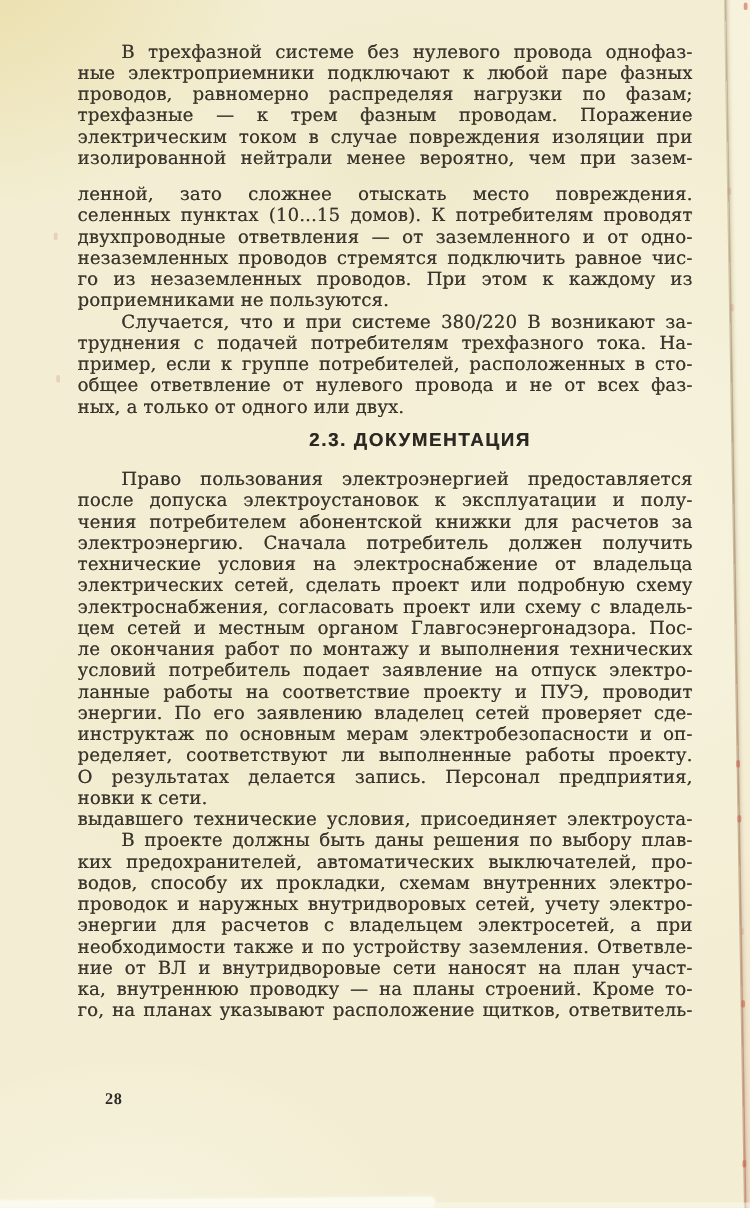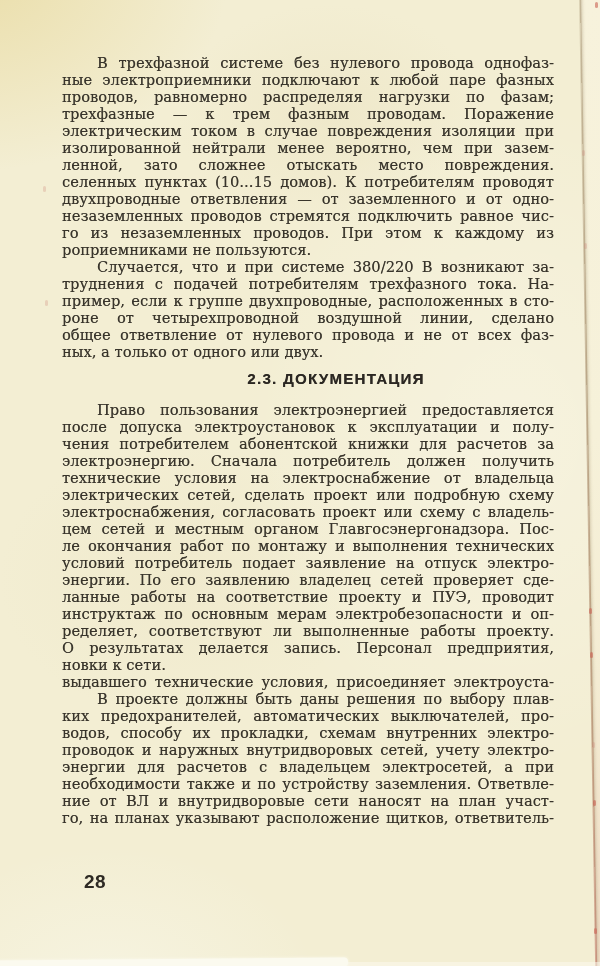--- a/index.html
+++ b/index.html
@@ -16,21 +16,21 @@
       radial-gradient(300px 200px at 18% 102%, rgba(250,250,240,0.45), rgba(250,250,240,0) 70%),
       radial-gradient(420px 520px at 85% 45%, rgba(255,255,252,0.28), rgba(255,255,252,0) 65%),
       radial-gradient(220px 160px at 55% 12%, rgba(220,205,160,0.18), rgba(220,205,160,0) 70%),
       radial-gradient(260px 200px at 30% 60%, rgba(223,210,168,0.14), rgba(223,210,168,0) 70%);
     font-family: "DejaVu Serif", "Liberation Serif", serif;
   }
 
   .textblock {
     position: absolute;
     left: 62px;
-    top: 55px;
+    top: 34px;
     width: 492px;
     color: #38342b;
     font-size: 14.5px;
     line-height: 17px;
     text-shadow: 0.25px 0 0 rgba(56,52,43,0.65);
   }
 
   .line {
     height: 17px;
     text-align: justify;
@@ -52,23 +52,23 @@
     position: relative;
     left: 28px;
     margin: 8px 0 14px 0;
     text-shadow: 0.3px 0 0 rgba(43,39,34,0.7);
   }
 
   .pagenum {
     position: absolute;
     left: 84px;
     top: 871px;
-    font-family: Liberation Sans, sans-serif;
+    font-family: Liberation Serif, serif;
     font-weight: bold;
-    font-size: 19px;
+    font-size: 13px;
     color: #2e2a24;
     letter-spacing: 0.5px;
   }
 
   
   .edge-strip {
     position: absolute;
     left: 580px;
     top: -8px;
     width: 46px;
@@ -130,59 +130,59 @@
 <div class="page">
 
   <div class="textblock">
     <div id="before">
         <div class="line indent">В трехфазной системе без нулевого провода однофаз-</div>
         <div class="line">ные электроприемники подключают к любой паре фазных</div>
         <div class="line">проводов, равномерно распределяя нагрузки по фазам;</div>
         <div class="line">трехфазные — к трем фазным проводам. Поражение</div>
         <div class="line">электрическим током в случае повреждения изоляции при</div>
         <div class="line">изолированной нейтрали менее вероятно, чем при зазем-</div>
-        <div class="line" style="text-align-last: justify;">ленной, зато сложнее отыскать место повреждения.</div>
+        <div class="line" style="text-align-last: justify; margin-top: 12px;">ленной, зато сложнее отыскать место повреждения.</div>
         <div class="line">селенных пунктах (10...15 домов). К потребителям проводят</div>
         <div class="line">двухпроводные ответвления — от заземленного и от одно-</div>
         <div class="line">незаземленных проводов стремятся подключить равное чис-</div>
         <div class="line">го из незаземленных проводов. При этом к каждому из</div>
         <div class="line" style="text-align-last: left;">роприемниками не пользуются.</div>
         <div class="line indent">Случается, что и при системе 380/220 В возникают за-</div>
         <div class="line">труднения с подачей потребителям трехфазного тока. На-</div>
-        <div class="line">пример, если к группе двухпроводные, расположенных в сто-</div>
-        <div class="line">роне от четырехпроводной воздушной линии, сделано</div>
+        <div class="line">пример, если к группе потребителей, расположенных в сто-</div>
         <div class="line">общее ответвление от нулевого провода и не от всех фаз-</div>
         <div class="line" style="text-align-last: left;">ных, а только от одного или двух.</div>
       </div>
     <h2 class="heading">2.3. ДОКУМЕНТАЦИЯ</h2>
     <div id="after">
         <div class="line indent">Право пользования электроэнергией предоставляется</div>
         <div class="line">после допуска электроустановок к эксплуатации и полу-</div>
         <div class="line">чения потребителем абонентской книжки для расчетов за</div>
         <div class="line">электроэнергию. Сначала потребитель должен получить</div>
         <div class="line">технические условия на электроснабжение от владельца</div>
         <div class="line">электрических сетей, сделать проект или подробную схему</div>
         <div class="line">электроснабжения, согласовать проект или схему с владель-</div>
         <div class="line">цем сетей и местным органом Главгосэнергонадзора. Пос-</div>
         <div class="line">ле окончания работ по монтажу и выполнения технических</div>
         <div class="line">условий потребитель подает заявление на отпуск электро-</div>
+        <div class="line">ланные работы на соответствие проекту и ПУЭ, проводит</div>
         <div class="line">энергии. По его заявлению владелец сетей проверяет сде-</div>
-        <div class="line">ланные работы на соответствие проекту и ПУЭ, проводит</div>
         <div class="line">инструктаж по основным мерам электробезопасности и оп-</div>
         <div class="line">ределяет, соответствуют ли выполненные работы проекту.</div>
         <div class="line">О результатах делается запись. Персонал предприятия,</div>
         <div class="line" style="text-align-last: left;">новки к сети.</div>
         <div class="line">выдавшего технические условия, присоединяет электроуста-</div>
         <div class="line indent">В проекте должны быть даны решения по выбору плав-</div>
         <div class="line">ких предохранителей, автоматических выключателей, про-</div>
         <div class="line">водов, способу их прокладки, схемам внутренних электро-</div>
         <div class="line">проводок и наружных внутридворовых сетей, учету электро-</div>
         <div class="line">энергии для расчетов с владельцем электросетей, а при</div>
         <div class="line">необходимости также и по устройству заземления. Ответвле-</div>
         <div class="line">ние от ВЛ и внутридворовые сети наносят на план участ-</div>
+        <div class="line">ка, внутреннюю проводку — на планы строений. Кроме то-</div>
         <div class="line" style="text-align-last: justify;">го, на планах указывают расположение щитков, ответвитель-</div>
       </div>
   </div>
 
   <div class="pagenum">28</div>
 
   <div class="edge-strip"></div>
   <div class="edge-line"></div>
 
   <div class="fleck" style="left:595px; top:2px;"></div>

